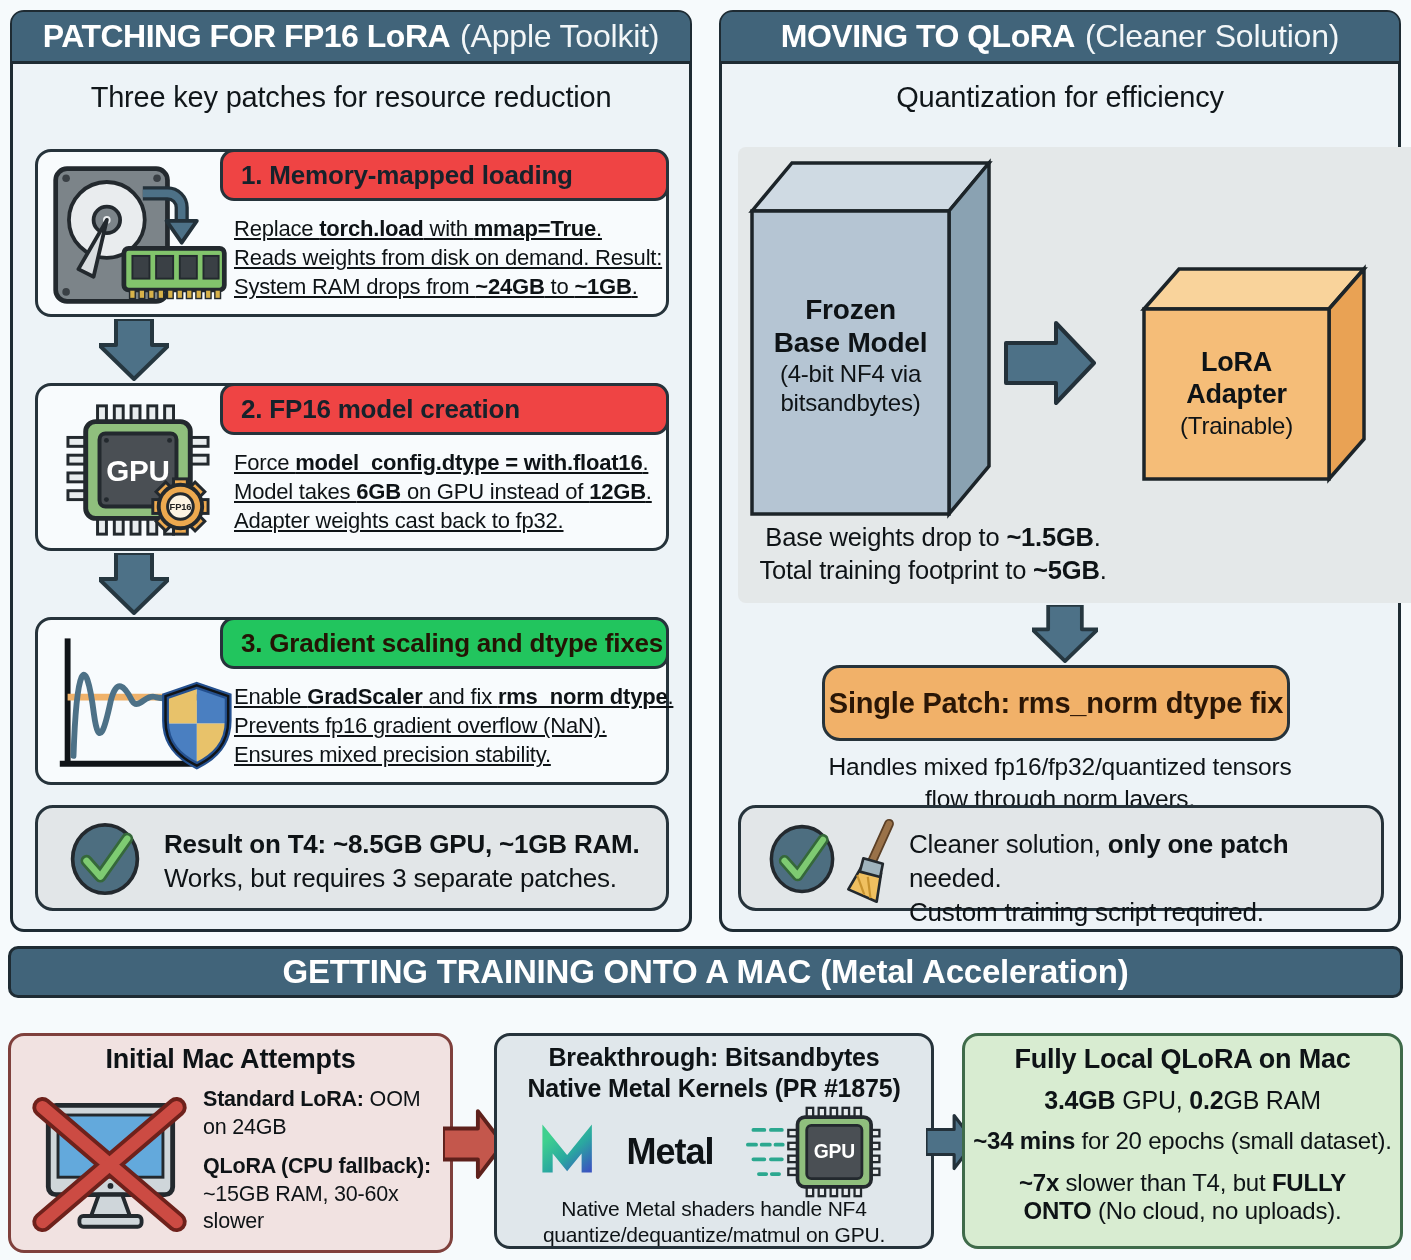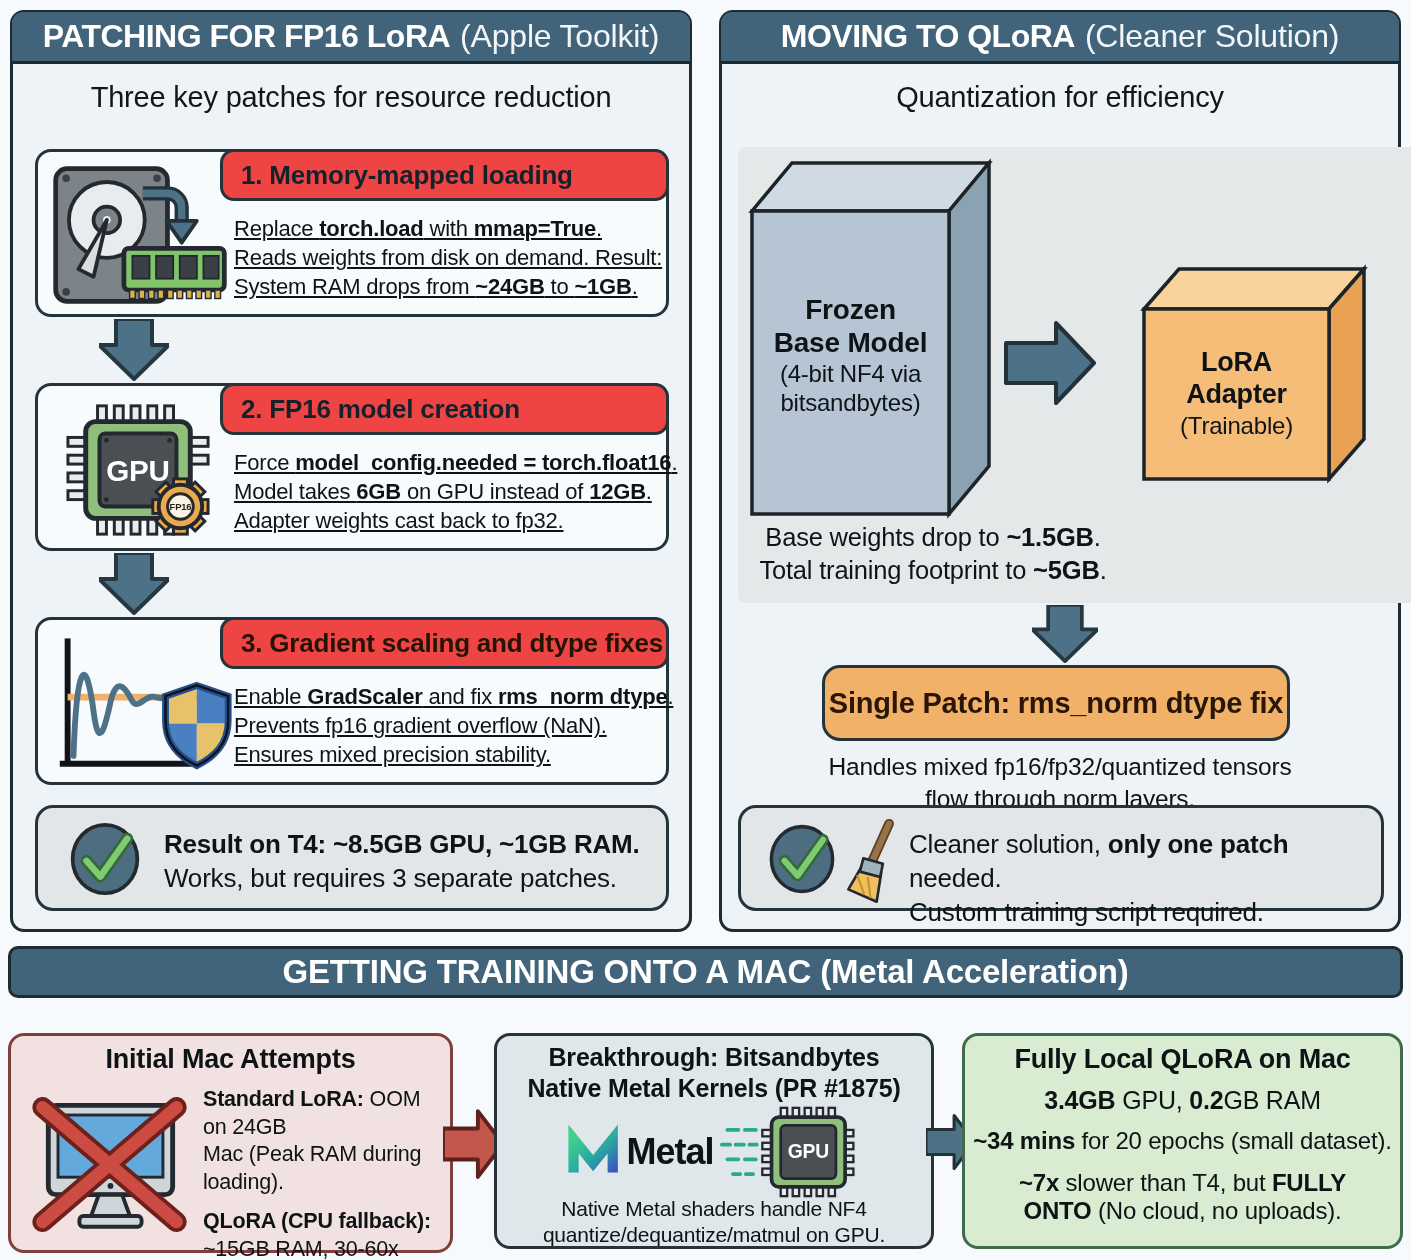--- a/index.html
+++ b/index.html
@@ -16,21 +16,21 @@
   .panel-header b { letter-spacing:-0.5px; }
   .panel-header .light { font-weight:400; margin-left:10px; color:#f2f6f8; }
   .subtitle { position:absolute; top:68px; left:0; right:0; text-align:center; font-size:29px; color:#10161a; }
 
   .card { position:absolute; left:22px; width:634px; height:168px; background:#f8fbfd;
           border:3px solid #26333b; border-radius:16px; }
   .card-header { position:absolute; top:-3px; right:-3px; left:182px; height:52px;
           border:3px solid #26333b; border-radius:14px;
           display:flex; align-items:center; padding-left:18px; font-weight:bold; font-size:26px; color:#16222b; }
   .card-header.blue { background:#ef4444; }
-  .card-header.orange { background:#ef4444; color:#241404; }
+  .card-header.orange { background:#22c55e; color:#241404; }
   .card-body { position:absolute; left:196px; top:62px; right:6px; font-size:22px; line-height:1.32; white-space:nowrap;text-decoration:underline; }
   .card-icon { position:absolute; left:12px; top:10px; }
 
   .v-arrow { position:absolute; left:86px; width:70px; height:62px; }
   .result-box { position:absolute; left:22px; top:792px; width:634px; height:106px; background:#e2e6e8;
           border:3px solid #26333b; border-radius:18px; }
   .result-text { position:absolute; top:20px; line-height:1.3; font-size:26px; }
 
   .graybox { position:absolute; left:16px; top:134px; width:718px; height:456px; background:#e4e8e9; border-radius:8px; }
   .cube-text { position:absolute; text-align:center; line-height:1.18; }
@@ -48,21 +48,21 @@
           color:#fff; font-weight:bold; font-size:33px; }
 
   .mac-box { position:absolute; top:1033px; border-radius:16px; }
   .mac-box .title { text-align:center; font-weight:bold; font-size:27px; padding-top:8px; }
   #attempts { left:8px; width:445px; height:220px; background:#f1e2e1; border:3px solid #7f403c; }
   #attempts .body { position:absolute; left:192px; top:50px; right:8px; font-size:21.5px; line-height:1.28; }
   #attempts .para2 { margin-top:12px; }
   #breakthrough { left:494px; width:440px; height:216px; background:#e0e7eb; border:3px solid #26333b; }
   #breakthrough .title { font-size:25px; line-height:1.25; padding-top:6px; }
   #breakthrough .logo-row { position:absolute; top:72px; left:0; right:0; height:88px;
-          display:flex; align-items:center; justify-content:center; }
+          display:flex; align-items:center; justify-content:center; gap:26px; }
   #breakthrough .metal-label { font-weight:bold; font-size:36px; letter-spacing:-1px; }
   #breakthrough .body { position:absolute; top:160px; left:0; right:0; text-align:center; font-size:21px; line-height:1.26; }
   #local { left:962px; width:441px; height:216px; background:#d8ecd1; border:3px solid #3f6b4a; }
   #local .lines { position:absolute; top:50px; left:0; right:0; text-align:center; font-size:24px; }
   #local .ln1 { font-size:25px; }
   #local .ln2 { margin-top:12px; }
   #local .ln3a { margin-top:14px; }
 
   .h-arrow { position:absolute; }
   svg text { font-family:"Liberation Sans", sans-serif; }
@@ -155,21 +155,21 @@
             <rect x="121" y="84" width="14" height="56" transform="rotate(90 128 112)"></rect>
             <rect x="121" y="84" width="14" height="56" transform="rotate(135 128 112)"></rect>
           </g>
           <circle cx="128" cy="112" r="22" fill="#eda94f" stroke="#23292e" stroke-width="4"></circle>
           <circle cx="128" cy="112" r="13" fill="#fcf3e2" stroke="#23292e" stroke-width="3"></circle>
           <text x="128" y="116" text-anchor="middle" font-size="9.5" font-weight="bold" fill="#222">FP16</text>
         </g>
       </svg>
       <div class="card-header blue">2. FP16 model creation</div>
       <div class="card-body">
-        <div><span>Force </span><b>model_config.needed = torch.float16</b><span>.</span></div>
+        <div><span>Force </span><b>model_config.dtype = with.float16</b><span>.</span></div>
         <div><span>Model takes </span><b>6GB</b><span> on GPU instead of </span><b>12GB</b><span>.</span></div>
         <div><span>Adapter weights cast back to fp32.</span></div>
       </div>
     </div>
 
     <svg class="v-arrow" style="top:540px;" viewBox="0 0 70 62">
       <polygon points="17,0 53,0 53,26 70,26 35,60 0,26 17,26" fill="#4d7187" stroke="#263740" stroke-width="4" stroke-linejoin="round"></polygon>
     </svg>
 
     <div class="card" style="top:604px;">
@@ -292,21 +292,20 @@
       <g stroke-linecap="round">
         <path d="M18,16 L156,134" stroke="#6e211b" stroke-width="21"></path>
         <path d="M156,16 L18,134" stroke="#6e211b" stroke-width="21"></path>
         <path d="M18,16 L156,134" stroke="#cc4b43" stroke-width="13"></path>
         <path d="M156,16 L18,134" stroke="#cc4b43" stroke-width="13"></path>
       </g>
     </svg>
     <div class="body">
       <div class="para1">
         <div><b>Standard LoRA:</b><span> OOM on 24GB</span></div>
-        <div><span>Mac (Peak RAM during loading).</span></div>
       </div>
       <div class="para2">
         <div><b>QLoRA (CPU fallback):</b></div>
         <div><span>~15GB RAM, 30-60x slower</span></div>
 
       </div>
     </div>
   </div>
 
   <svg class="h-arrow" style="left:443px; top:1106px;" width="62" height="76" viewBox="0 0 64 72">

